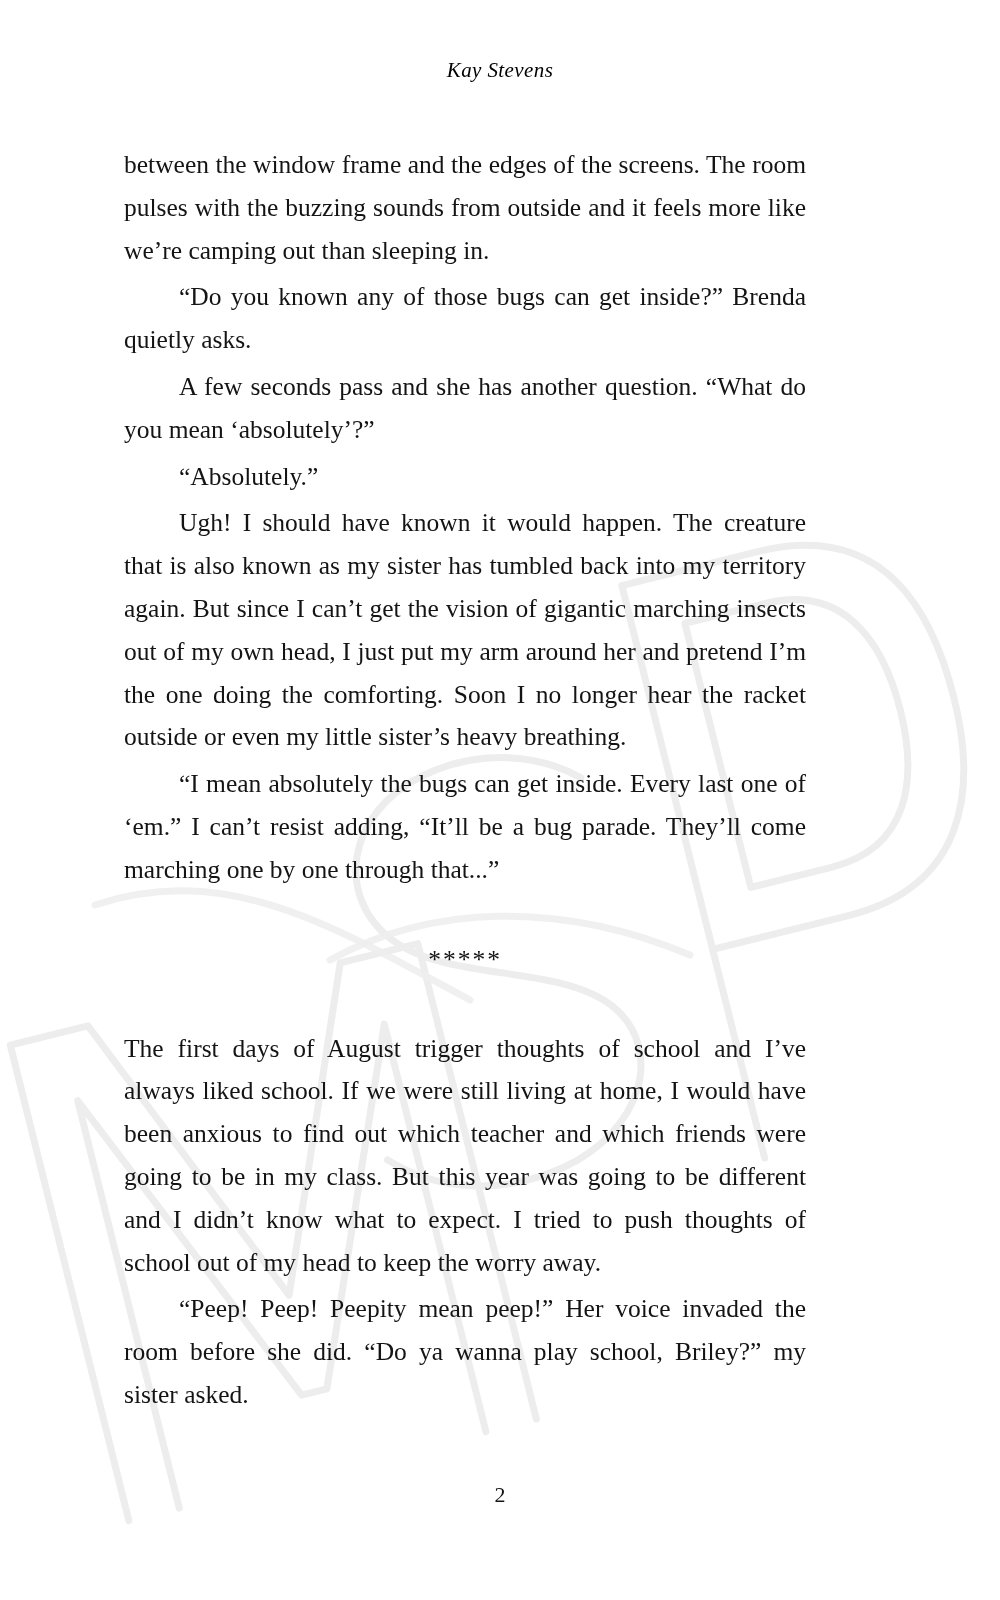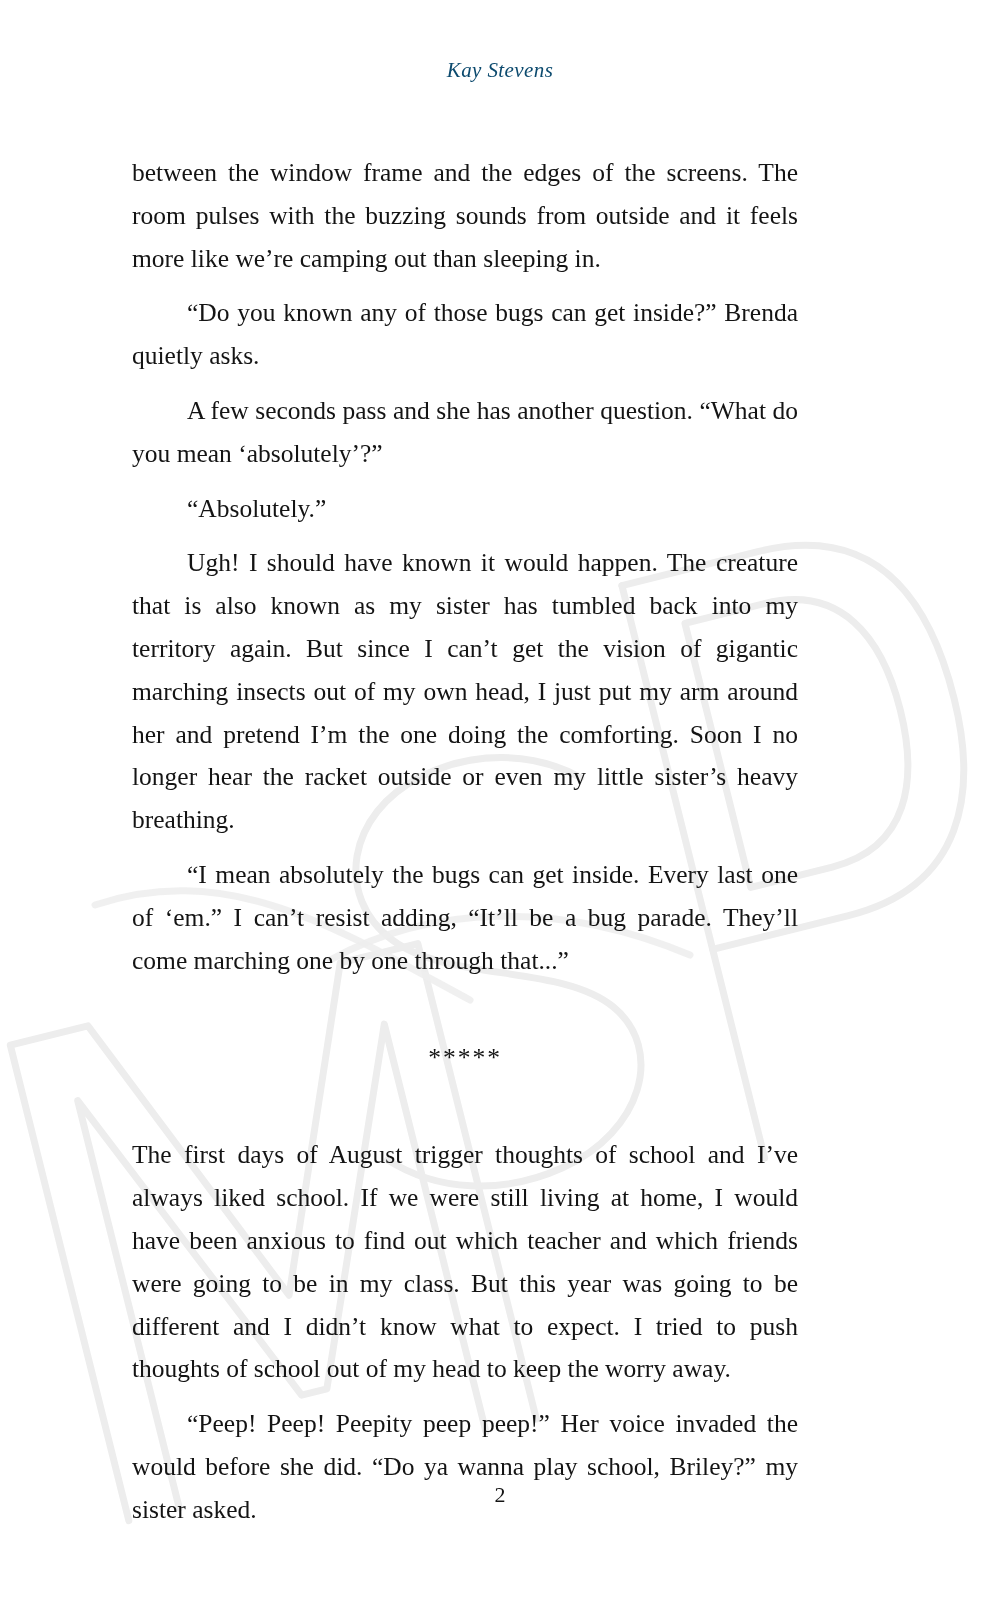--- a/index.html
+++ b/index.html
@@ -32,35 +32,35 @@
   
   .running-head {
     position: absolute;
     left: 0;
     top: 58px;
     width: 1000px;
     text-align: center;
     font-style: italic;
     font-size: 21px;
     letter-spacing: 0.4px;
-    color: #0c4a6e;
+    color: #000000;
     z-index: 2;
   }
 
   
   .text-block {
     position: absolute;
     left: 120px;
     top: 140px;
     width: 690px;
     z-index: 2;
   }
 
   .para {
-    margin: 12px;
+    margin: 4px;
     font-size: 25.5px;
     line-height: 42.8px;
     text-align: justify;
     text-justify: inter-word;
     text-indent: 55px;
     hyphens: none;
     color: #141414;
   }
 
   .para.no-indent {
@@ -145,19 +145,19 @@
     <p class="para">“Absolutely.”</p>
 
     <p class="para">Ugh! I should have known it would happen. The creature that is also known as my sister has tumbled back into my territory again. But since I can’t get the vision of gigantic marching insects out of my own head, I just put my arm around her and pretend I’m the one doing the comforting. Soon I no longer hear the racket outside or even my little sister’s heavy breathing.</p>
 
     <p class="para">“I mean absolutely the bugs can get inside. Every last one of ‘em.” I can’t resist adding, “It’ll be a bug parade. They’ll come marching one by one through that...”</p>
 
     <div class="scene-break">*****</div>
 
     <p class="para no-indent">The first days of August trigger thoughts of school and I’ve always liked school. If we were still living at home, I would have been anxious to find out which teacher and which friends were going to be in my class. But this year was going to be different and I didn’t know what to expect. I tried to push thoughts of school out of my head to keep the worry away.</p>
 
-    <p class="para">“Peep! Peep! Peepity peep peep!” Her voice invaded the would before she did. “Do ya wanna play school, Briley?” my sister asked.</p>
+    <p class="para">“Peep! Peep! Peepity mean peep!” Her voice invaded the room before she did. “Do ya wanna play school, Briley?” my sister asked.</p>
 
   </div>
 
   <div class="folio">2</div>
 
 </div>
 
 </body></html>

